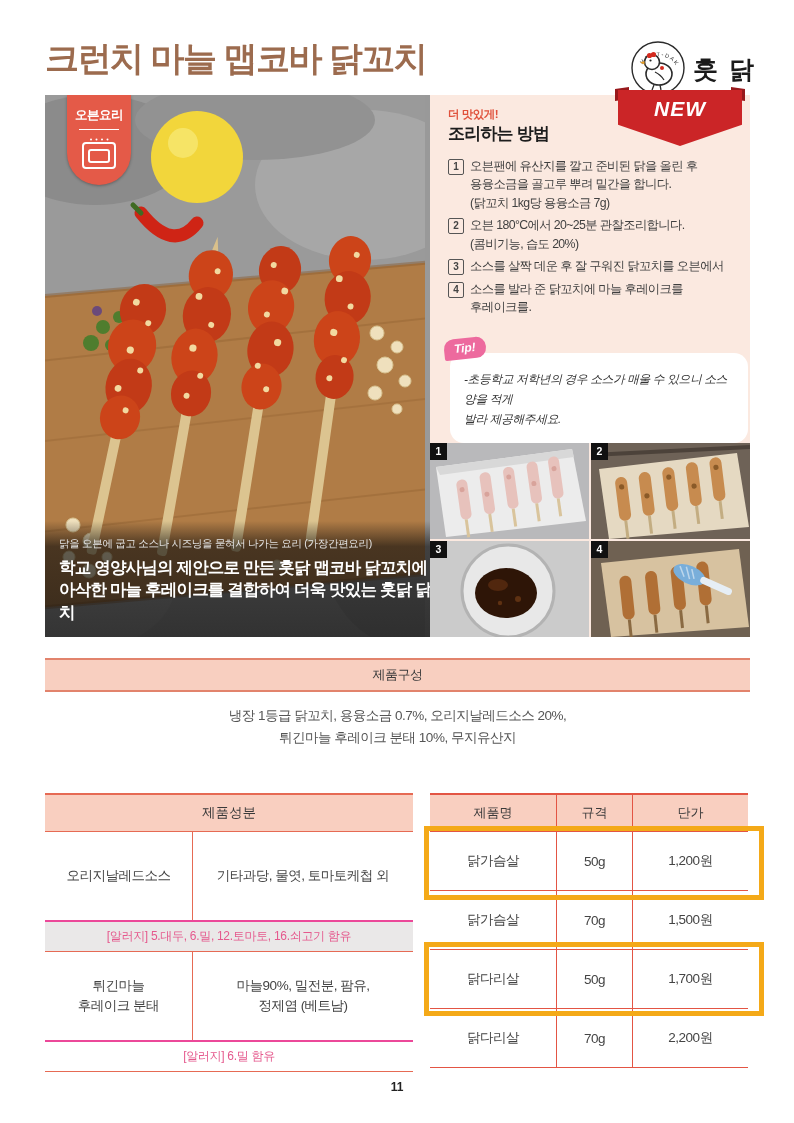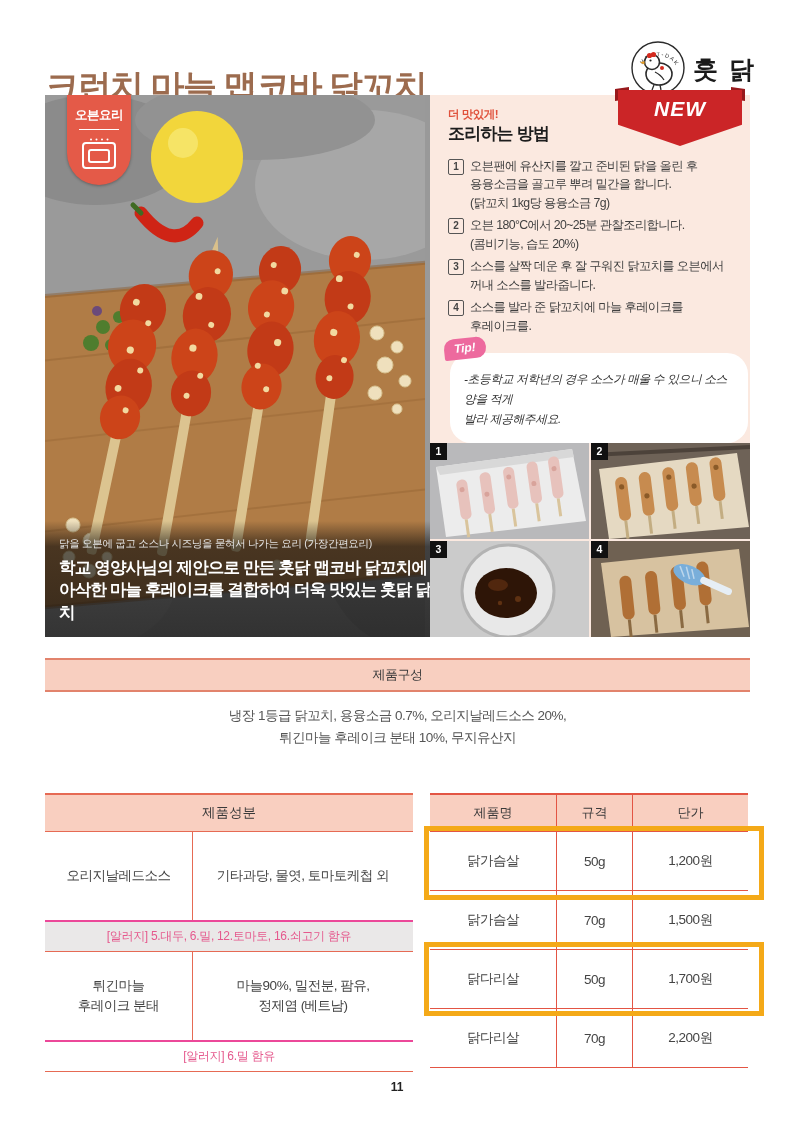--- a/index.html
+++ b/index.html
@@ -1,19 +1,19 @@
 <!DOCTYPE html>
 <html><head>
 <meta charset="utf-8">
 <style>
   html,body{margin:0;padding:0;background:#fff;}
   .page{position:relative;width:794px;height:1123px;background:#fff;overflow:hidden;
         font-family:"Liberation Sans","DejaVu Sans",sans-serif;color:#333;}
   
-  .title{position:absolute;left:45px;top:36px;font-size:34px;font-weight:800;color:#9c6b4e;letter-spacing:-1.5px;margin-top:28px;}
+  .title{position:absolute;left:45px;top:36px;font-size:34px;font-weight:800;color:#9c6b4e;letter-spacing:-1.5px;}
   .logo{position:absolute;right:38px;top:38px;display:flex;align-items:center;gap:6px;}
   .brand-name{font-size:25px;font-weight:800;color:#1b1b1b;letter-spacing:2px;}
   
   .photo{position:absolute;left:45px;top:95px;width:416px;height:542px;overflow:hidden;background:#999;}
   .oven-badge{position:absolute;left:22px;top:0;width:64px;height:90px;background:#e45a48;
               border-radius:0 0 32px 32px;text-align:center;box-shadow:0 1px 3px rgba(0,0,0,.3);}
   .oven-badge .lbl{display:block;margin-top:12px;font-size:12.5px;font-weight:800;color:#fff;letter-spacing:-0.5px;}
   .oven-badge .rule{width:40px;height:1px;background:#fff;margin:5px auto 6px;}
   .caption{position:absolute;left:0;right:0;bottom:0;background:linear-gradient(180deg,rgba(10,10,10,0) 0%,rgba(10,10,10,.62) 22%,rgba(10,10,10,.72) 100%);
            padding:16px 14px 13px;}
@@ -30,21 +30,21 @@
   .new-ribbon .txt{margin-top:7px;color:#fff;font-size:21px;font-weight:800;font-style:italic;letter-spacing:1px;}
   .eyebrow{position:absolute;left:18px;top:12px;font-size:11.5px;font-weight:700;color:#e0513b;letter-spacing:-0.5px;}
   .heading{position:absolute;left:18px;top:27px;font-size:17px;font-weight:800;color:#1d1d1d;letter-spacing:-0.8px;}
   .steps{position:absolute;left:18px;top:62px;right:10px;}
   .step{display:flex;gap:6px;margin-bottom:4px;}
   .num{flex:0 0 auto;width:14px;height:14px;margin-top:2px;border:1px solid #555;border-radius:2px;
        font-size:10px;font-weight:700;color:#444;text-align:center;line-height:14px;}
   .lines{font-size:12.3px;color:#3f3f3f;line-height:1.5;letter-spacing:-0.6px;}
   .tip-label{position:absolute;left:14px;top:243px;background:#ed6a9e;color:#fff;font-size:12px;font-weight:700;
              font-style:italic;padding:3px 10px 4px;border-radius:10px 10px 10px 2px;transform:rotate(-6deg);z-index:2;}
-  .tip-body{position:absolute;left:20px;top:258px;width:270px;background:#fff;border-radius:21px;
+  .tip-body{position:absolute;left:20px;top:258px;width:270px;background:#fff;border-radius:14px;
             padding:16px 14px 14px;font-size:11.8px;font-style:italic;color:#333;line-height:1.7;letter-spacing:-0.4px;}
   .step-photos{position:absolute;left:0;top:348px;width:320px;height:194px;display:grid;
                grid-template-columns:1fr 1fr;grid-template-rows:1fr 1fr;gap:2px;}
   .sp-cell{position:relative;overflow:hidden;}
   .sp-num{position:absolute;left:0;top:0;width:17px;height:17px;background:#111;color:#fff;
           font-size:10.5px;font-weight:700;text-align:center;line-height:17px;z-index:2;}
   
   .comp-bar{position:absolute;left:45px;top:658px;width:705px;height:30px;background:#f8cfc0;
             border-top:2px solid #e2836c;border-bottom:2px solid #e2836c;
             display:flex;align-items:center;justify-content:center;font-size:13px;color:#3a3a3a;letter-spacing:-0.5px;}
@@ -265,21 +265,20 @@
         <span class="num">2</span>
         <div class="lines">
           <div>오븐 180°C에서 20~25분 관찰조리합니다.</div>
           <div>(콤비기능, 습도 20%)</div>
         </div>
       </div>
       <div class="step">
         <span class="num">3</span>
         <div class="lines">
           <div>소스를 살짝 데운 후 잘 구워진 닭꼬치를 오븐에서</div>
-          <div>꺼내 소스를 발라줍니다.</div>
         </div>
       </div>
       <div class="step">
         <span class="num">4</span>
         <div class="lines">
           <div>소스를 발라 준 닭꼬치에 마늘 후레이크를</div>
           <div>후레이크를.</div>
         </div>
       </div>
     </div>

